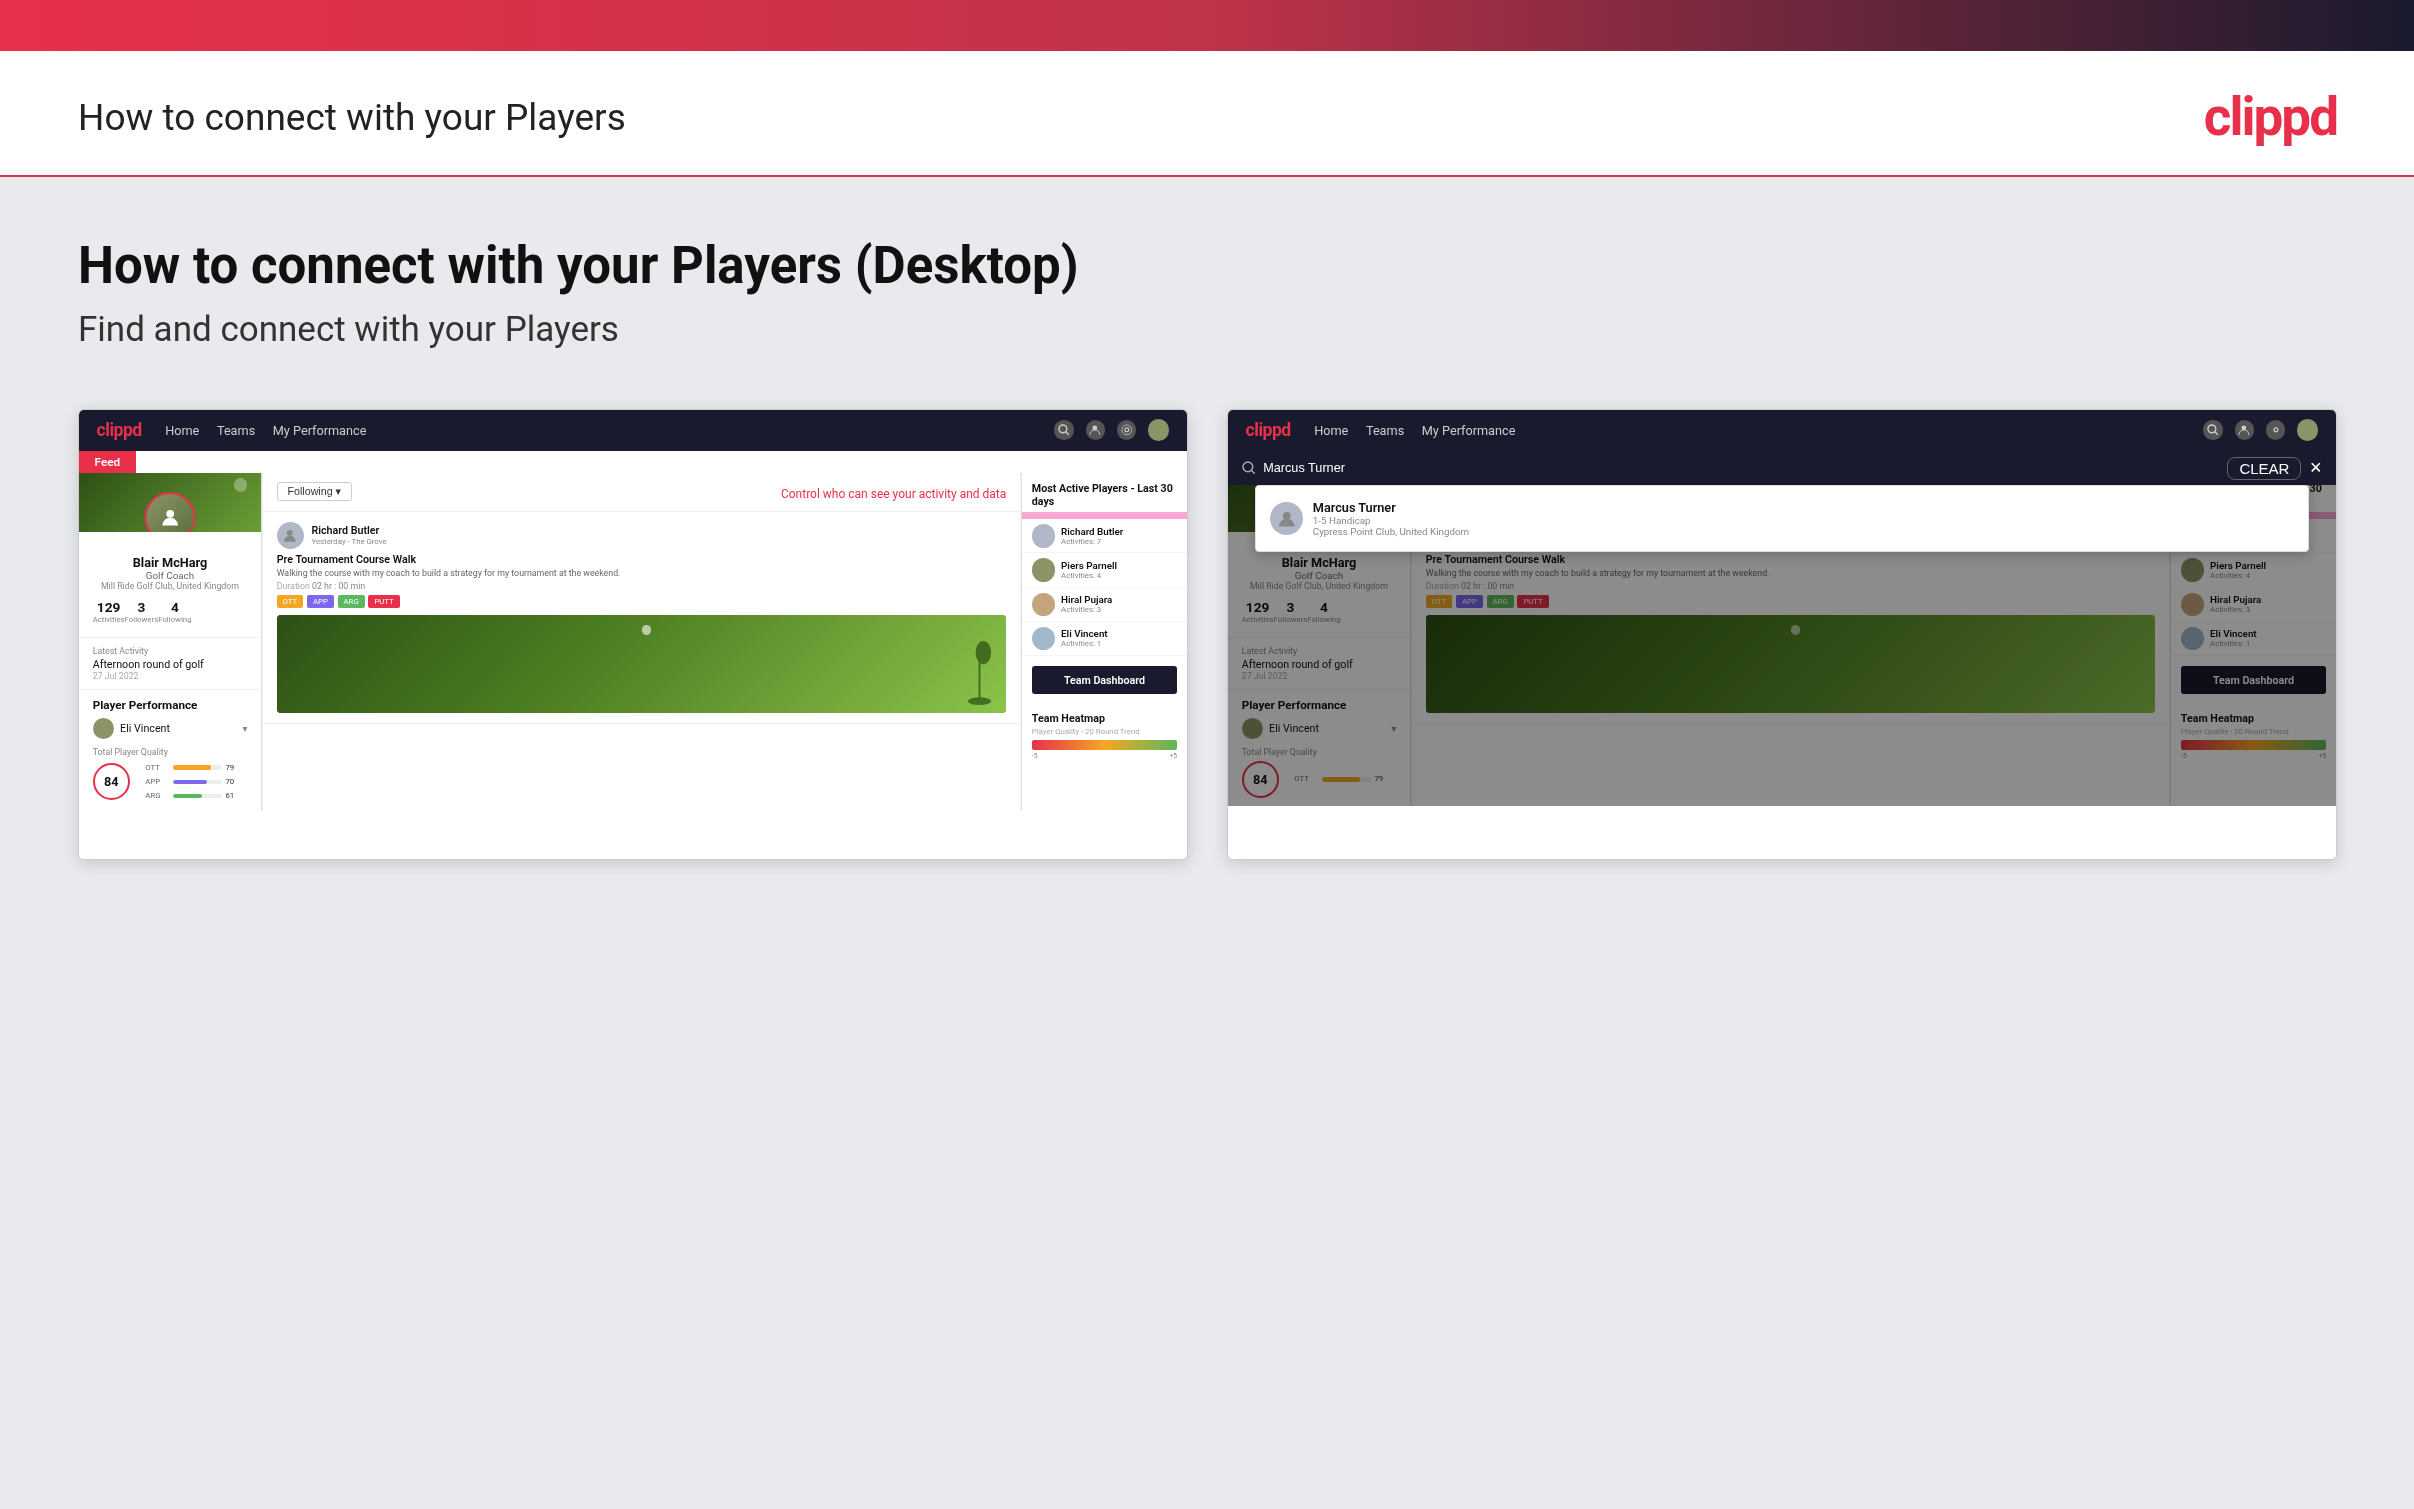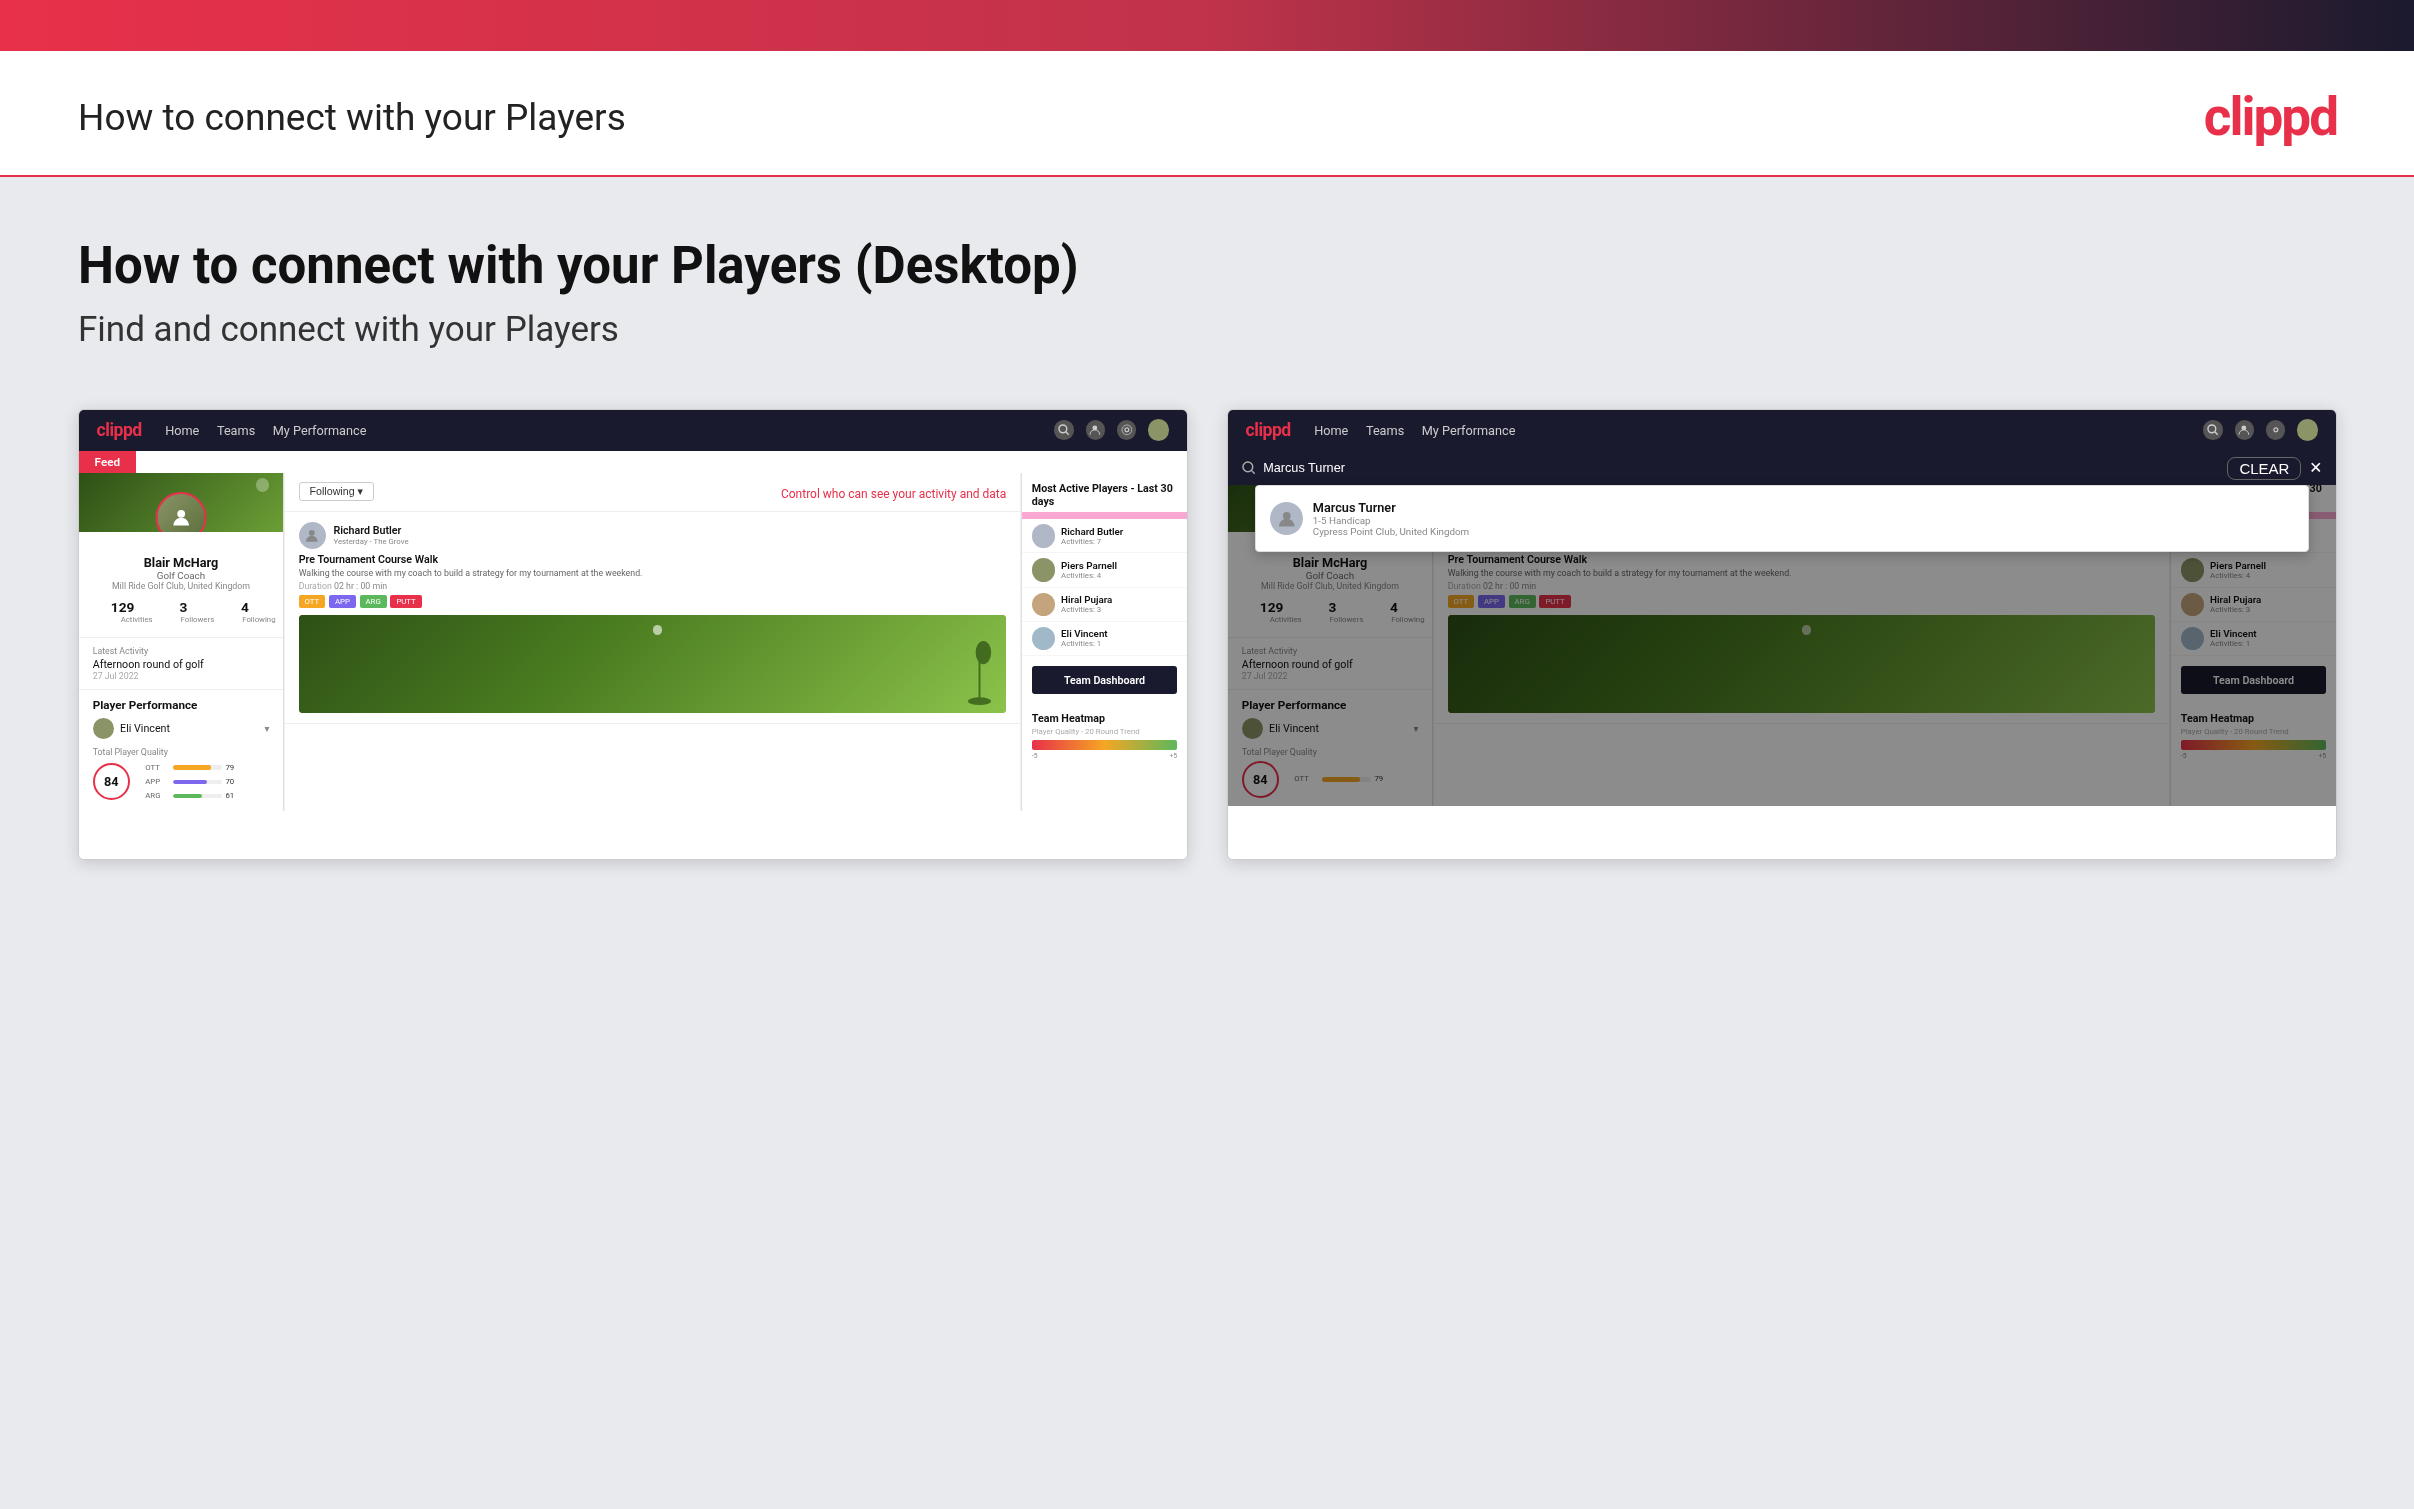--- a/index.html
+++ b/index.html
@@ -141,21 +141,21 @@
 
     
     .app-body {
       display: flex;
       padding: 0;
       background: #f0f0f0;
     }
 
     
     .app-left {
-      width: 205px;
+      width: 183px;
       background: #fff;
       border-right: 1px solid #e0e0e0;
       flex-shrink: 0;
     }
 
     .app-profile-card {
       padding: 13.7px;
       text-align: center;
       border-bottom: 1px solid #eee;
       position: relative;
@@ -203,21 +203,20 @@
 
     .profile-stat-num {
       font-size: 13.7px;
       font-weight: 700;
       color: #111;
     }
 
     .profile-stat-label {
       font-size: 7.8px;
       color: #888;
-      margin-left: 28px;
     }
 
     .latest-activity {
       padding: 7.8px 13.7px;
       border-bottom: 1px solid #eee;
     }
 
     .latest-label {
       font-size: 8.8px;
       color: #888;

